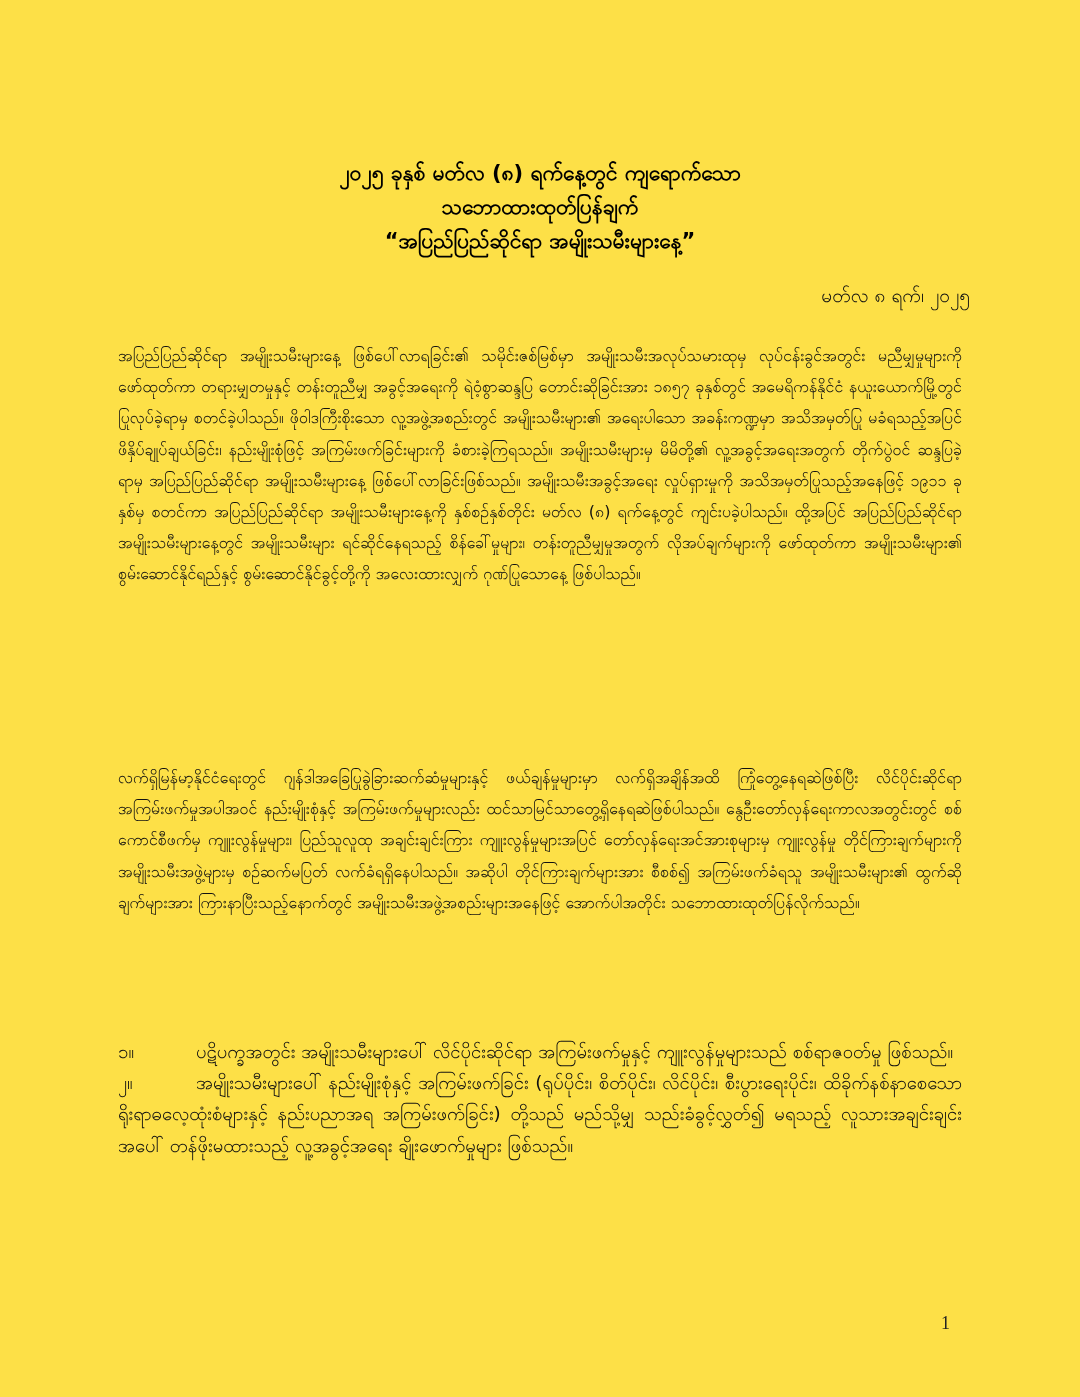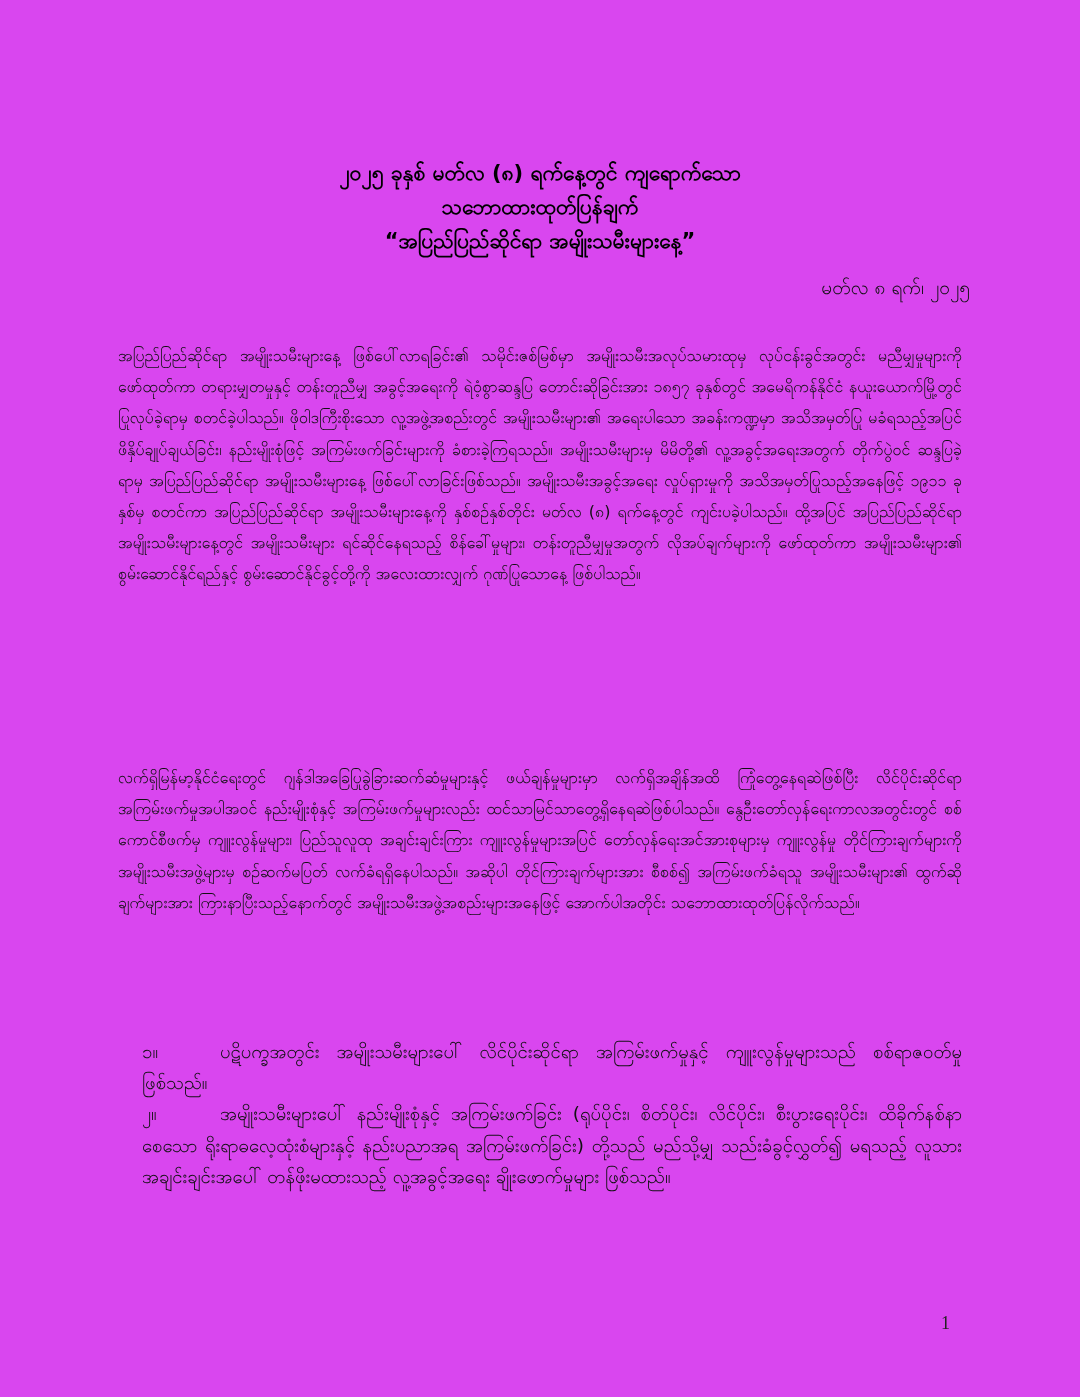--- a/index.html
+++ b/index.html
@@ -14,41 +14,41 @@
       overflow: hidden;
       color: #111111;
       font-family: "DejaVu Sans", "Liberation Sans", sans-serif;
     }
     .page {
       position: absolute;
       left: 0;
       top: 0;
       width: 1080px;
       height: 1397px;
-      background: #d946ef;
+      background: #fde047;
     }
     .title-block {
       position: absolute;
       left: 200px;
       top: 156px;
       width: 680px;
       text-align: center;
       font-weight: bold;
       font-size: 21px;
       line-height: 34px;
       color: #000;
     }
     .title-line {
       display: block;
       white-space: nowrap;
     }
     .date-line {
       position: absolute;
       right: 110px;
-      top: 272px;
+      top: 280px;
       font-size: 19px;
       line-height: 30px;
       white-space: nowrap;
     }
     .body-text {
       position: absolute;
       left: 118px;
       width: 844px;
       font-size: 16px;
       line-height: 31.2px;
@@ -61,21 +61,20 @@
       position: absolute;
       left: 118px;
       top: 1036px;
       width: 844px;
       font-size: 18.5px;
       line-height: 31.2px;
     }
     .list-item {
       text-align: justify;
       text-align-last: left;
-      margin-left: 24px;
     }
     .list-item .num {
       display: inline-block;
       width: 78px;
     }
     .page-number {
       position: absolute;
       left: 941px;
       top: 1313px;
       font-family: "Liberation Serif", "DejaVu Serif", serif;

